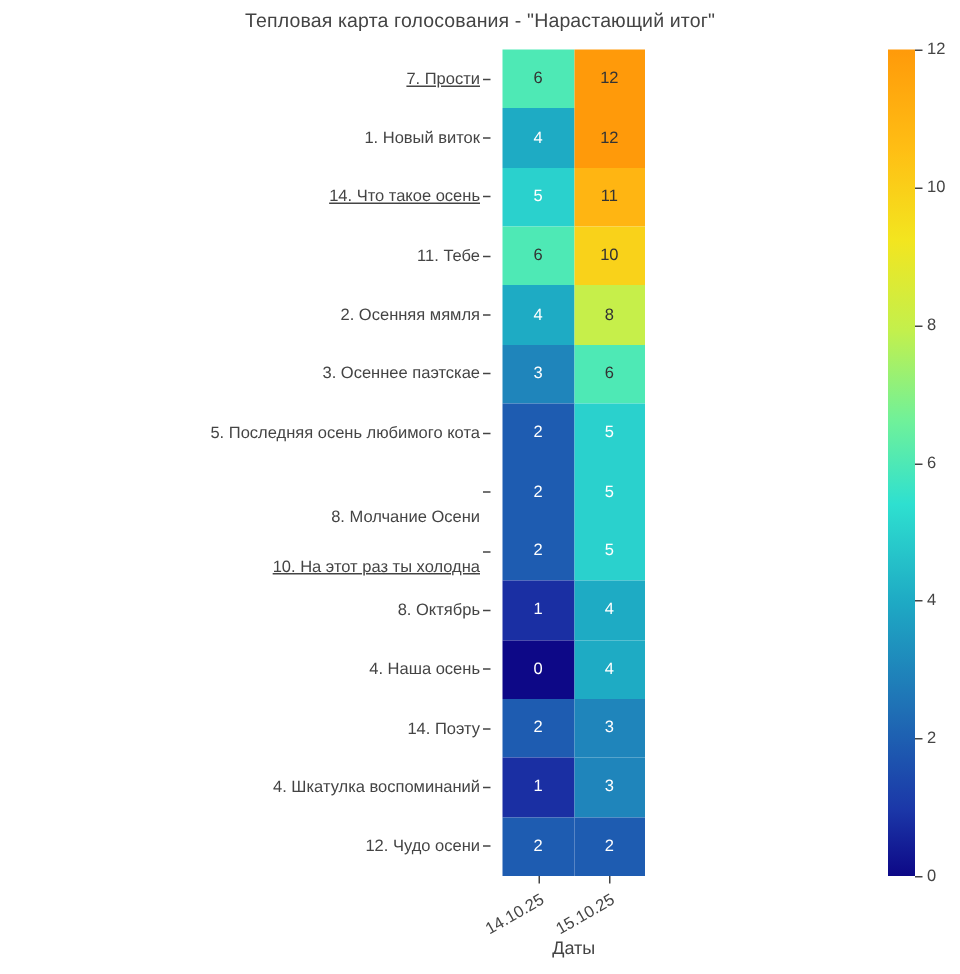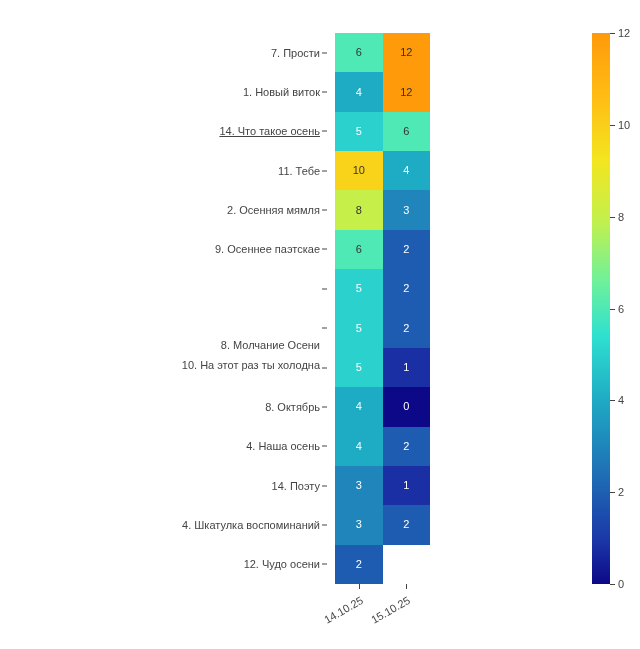--- a/index.html
+++ b/index.html
@@ -156,58 +156,61 @@
     width: 5px;
     height: 1px;
     background: #444444;
   }
 </style>
 </head>
 <body>
 
 <div id="chart-root">
 
+  <div class="chart-title">Тепловая карта голосования - "Нарастающий итог"</div>
 
   <div class="ylabels">
-      <div class="ylabel" style="top: 19.6786px;">7. Прости</div>
+      <div class="ylabel" style="top: 19.6786px; text-decoration: underline;">7. Прости</div>
       <div class="ytick" style="top: 19.6786px;"></div>
       <div class="ylabel" style="top: 59.0357px;">1. Новый виток</div>
       <div class="ytick" style="top: 59.0357px;"></div>
       <div class="ylabel" style="top: 98.3929px; text-decoration: underline;">14. Что такое осень</div>
       <div class="ytick" style="top: 98.3929px;"></div>
       <div class="ylabel" style="top: 137.75px;">11. Тебе</div>
       <div class="ytick" style="top: 137.75px;"></div>
       <div class="ylabel" style="top: 177.107px;">2. Осенняя мямля</div>
       <div class="ytick" style="top: 177.107px;"></div>
-      <div class="ylabel" style="top: 216.464px;">9. Осеннее паэтскае</div>
+      <div class="ylabel" style="top: 216.464px;">3. Осеннее паэтскае</div>
       <div class="ytick" style="top: 216.464px;"></div>
+      <div class="ylabel" style="top: 255.821px;">5. Последняя осень любимого кота</div>
       <div class="ytick" style="top: 255.821px;"></div>
       <div class="ylabel" style="top: 312px;">8. Молчание Осени</div>
       <div class="ytick" style="top: 295.179px;"></div>
-      <div class="ylabel" style="top: 332px;">10. На этот раз ты холодна</div>
+      <div class="ylabel" style="top: 345px; text-decoration: underline;">10. На этот раз ты холодна</div>
       <div class="ytick" style="top: 334.536px;"></div>
       <div class="ylabel" style="top: 373.893px;">8. Октябрь</div>
       <div class="ytick" style="top: 373.893px;"></div>
       <div class="ylabel" style="top: 413.25px;">4. Наша осень</div>
       <div class="ytick" style="top: 413.25px;"></div>
       <div class="ylabel" style="top: 452.607px;">14. Поэту</div>
       <div class="ytick" style="top: 452.607px;"></div>
       <div class="ylabel" style="top: 491.964px;">4. Шкатулка воспоминаний</div>
       <div class="ytick" style="top: 491.964px;"></div>
       <div class="ylabel" style="top: 531.321px;">12. Чудо осени</div>
       <div class="ytick" style="top: 531.321px;"></div>
     </div>
 
   <div class="plot-area">
     <div class="heat-grid">
         <div class="heat-cell" style="background: rgb(78, 233, 181); color: rgb(51, 51, 51);">6</div>
         <div class="heat-cell" style="background: rgb(255, 154, 10); color: rgb(51, 51, 51);">12</div>
         <div class="heat-cell" style="background: rgb(30, 171, 196); color: rgb(255, 255, 255);">4</div>
         <div class="heat-cell" style="background: rgb(255, 154, 10); color: rgb(51, 51, 51);">12</div>
         <div class="heat-cell" style="background: rgb(42, 209, 205); color: rgb(255, 255, 255);">5</div>
+        <div class="heat-cell" style="background: rgb(255, 181, 18); color: rgb(51, 51, 51);">11</div>
         <div class="heat-cell" style="background: rgb(78, 233, 181); color: rgb(51, 51, 51);">6</div>
         <div class="heat-cell" style="background: rgb(249, 210, 26); color: rgb(51, 51, 51);">10</div>
         <div class="heat-cell" style="background: rgb(30, 171, 196); color: rgb(255, 255, 255);">4</div>
         <div class="heat-cell" style="background: rgb(198, 239, 74); color: rgb(51, 51, 51);">8</div>
         <div class="heat-cell" style="background: rgb(31, 133, 187); color: rgb(255, 255, 255);">3</div>
         <div class="heat-cell" style="background: rgb(78, 233, 181); color: rgb(51, 51, 51);">6</div>
         <div class="heat-cell" style="background: rgb(30, 92, 177); color: rgb(255, 255, 255);">2</div>
         <div class="heat-cell" style="background: rgb(42, 209, 205); color: rgb(255, 255, 255);">5</div>
         <div class="heat-cell" style="background: rgb(30, 92, 177); color: rgb(255, 255, 255);">2</div>
         <div class="heat-cell" style="background: rgb(42, 209, 205); color: rgb(255, 255, 255);">5</div>
@@ -225,20 +228,21 @@
         <div class="heat-cell" style="background: rgb(30, 92, 177); color: rgb(255, 255, 255);">2</div>
       </div>
   </div>
 
   <div class="xlabels">
       <div class="xtick" style="left: 23.75px;"></div>
       <div class="xlabel" style="left: -36.25px; width: 60px;">14.10.25</div>
       <div class="xtick" style="left: 71.25px;"></div>
       <div class="xlabel" style="left: 11.25px; width: 60px;">15.10.25</div>
     </div>
+  <div class="xaxis-title">Даты</div>
 
   <div class="colorbar-wrap">
     <div class="colorbar"></div>
   <div class="cb-tick-label" style="top: 551px;">0</div>
       <div class="cb-tick" style="top: 551px;"></div>
       <div class="cb-tick-label" style="top: 459.167px;">2</div>
       <div class="cb-tick" style="top: 459.167px;"></div>
       <div class="cb-tick-label" style="top: 367.333px;">4</div>
       <div class="cb-tick" style="top: 367.333px;"></div>
       <div class="cb-tick-label" style="top: 275.5px;">6</div>

